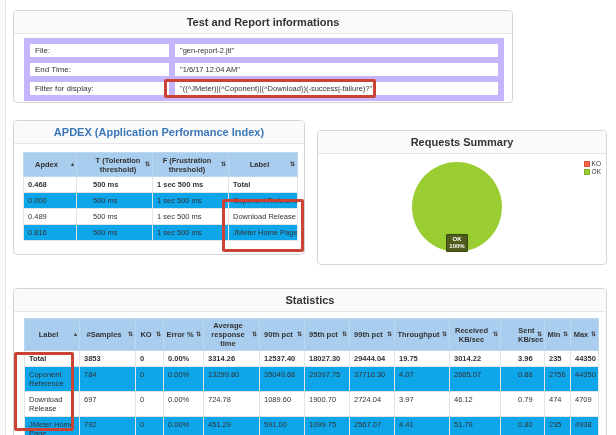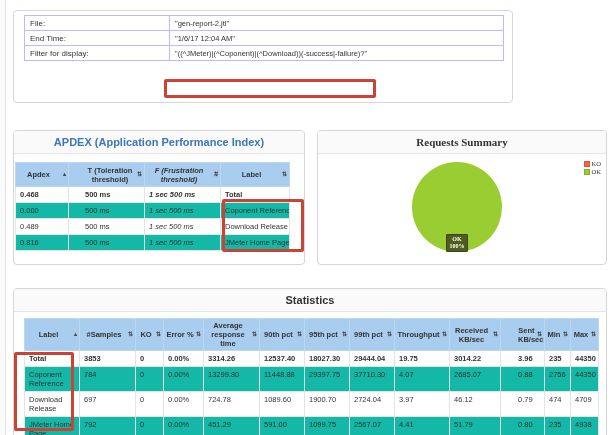--- a/index.html
+++ b/index.html
@@ -9,48 +9,48 @@
   .left-edge { position:absolute; left:0; top:0; width:6px; height:435px;
     background:#fafafa; border-right:1px solid #e3e3e3; }
 
   .panel { position:absolute; background:#fff; border:1px solid #d6d6d6;
     border-radius:4px; overflow:hidden; }
   .panel-heading { background:#fafafa; border-bottom:1px solid #e6e6e6;
     text-align:center; font-size:11px; font-weight:bold; color:#333; padding:5px 0; }
   .blue-title { color:#3b76b9; }
 
   #panel-info     { left:13px; top:10px;  width:500px; height:93px; }
-  #panel-apdex    { left:13px; top:130px; width:292px; height:135px; }
-  #panel-requests { left:317px; top:130px; width:290px; height:135px;font-family:Liberation Serif, serif; }
+  #panel-apdex    { left:13px; top:120px; width:292px; height:135px; }
+  #panel-requests { left:317px; top:130px; width:290px; height:135px; }
   #panel-stats    { left:13px; top:288px; width:594px; height:184px; }
 
   table { border-collapse:collapse; table-layout:fixed; }
 
   
   #info-table { margin:4px 10px; width:480px; font-size:8px; }
-  #info-table td { border:1px solid #c4b5fd; padding:2px 5px; height:15px; vertical-align:middle; }
+  #info-table td { border:6px solid #c4b5fd; padding:2px 5px; height:15px; vertical-align:middle; }
   #info-table td.info-label { width:145px; }
   #info-table td.info-value { font-size:7.5px; white-space:nowrap; overflow:hidden; }
 
   
   .data-table { font-size:7.5px; }
   .data-table th { background:#a9cdee; border:1px solid #bdd7ef; font-weight:bold;
     padding:2px 9px 2px 2px; text-align:center; vertical-align:middle;
     position:relative; height:24px; line-height:1.2; }
   .data-table td { border:1px solid #e4e4e4; padding:3px 4px; text-align:left;
     vertical-align:top; line-height:1.2; background:#fff; }
-  .data-table tr.striped td { background:#14b8a6; }
+  .data-table tr.striped td { background:#0ea5e9; }
   .data-table tr.total-row td { font-weight:bold; }
   .sort-arrow { position:absolute; right:2px; top:50%; transform:translateY(-50%);
     font-size:6px; color:#444; }
 
-  #apdex-table { margin:8px 1px; width:274px; }
+  #apdex-table { margin:8px 9px; width:274px; }
   #apdex-table th:nth-child(1), #apdex-table td:nth-child(1){ width:53px; }
   #apdex-table th:nth-child(2), #apdex-table td:nth-child(2){ width:76px;padding-left:16px; }
-  #apdex-table th:nth-child(3), #apdex-table td:nth-child(3){ width:76px;font-style:italic; }
+  #apdex-table th:nth-child(3), #apdex-table td:nth-child(3){ width:76px; }
   #apdex-table th:nth-child(4), #apdex-table td:nth-child(4){ width:69px; white-space:nowrap; overflow:hidden; }
   #apdex-table td { height:16px; }
 
   #stats-table { margin:6px 10px; width:574px; }
   #stats-table th:nth-child(1),  #stats-table td:nth-child(1) { width:55px; }
   #stats-table th:nth-child(2),  #stats-table td:nth-child(2) { width:56px; }
   #stats-table th:nth-child(3),  #stats-table td:nth-child(3) { width:28px; }
   #stats-table th:nth-child(4),  #stats-table td:nth-child(4) { width:40px; }
   #stats-table th:nth-child(5),  #stats-table td:nth-child(5) { width:56px; }
   #stats-table th:nth-child(6),  #stats-table td:nth-child(6) { width:45px; }
@@ -81,20 +81,23 @@
   #hl-apdex  { left:222px; top:199px; width:82px;  height:53px; }
   #hl-stats  { left:14px;  top:352px; width:60px;  height:79px; }
 </style>
 </head>
 <body>
 
 <div class="page">
   <div class="left-edge"></div>
 
   <div class="panel" id="panel-info">
+    <div class="panel-heading">
+      <span>Test and Report informations</span>
+    </div>
     <table id="info-table">
       <tbody id="info-tbody">
           <tr>
             <td class="info-label">File:</td>
             <td class="info-value">"gen-report-2.jtl"</td>
           </tr>
           <tr>
             <td class="info-label">End Time:</td>
             <td class="info-value">"1/6/17 12:04 AM"</td>
           </tr>
@@ -208,21 +211,21 @@
             <td>3.96</td>
             <td>235</td>
             <td>44350</td>
           </tr>
           <tr class="striped">
             <td>Coponent Reference</td>
             <td>784</td>
             <td>0</td>
             <td>0.00%</td>
             <td>13299.80</td>
-            <td>11448.88</td>
+            <td>35049.68</td>
             <td>29397.75</td>
             <td>37710.30</td>
             <td>4.07</td>
             <td>2685.07</td>
             <td>0.88</td>
             <td>2756</td>
             <td>44350</td>
           </tr>
           <tr>
             <td>Download Release</td>

